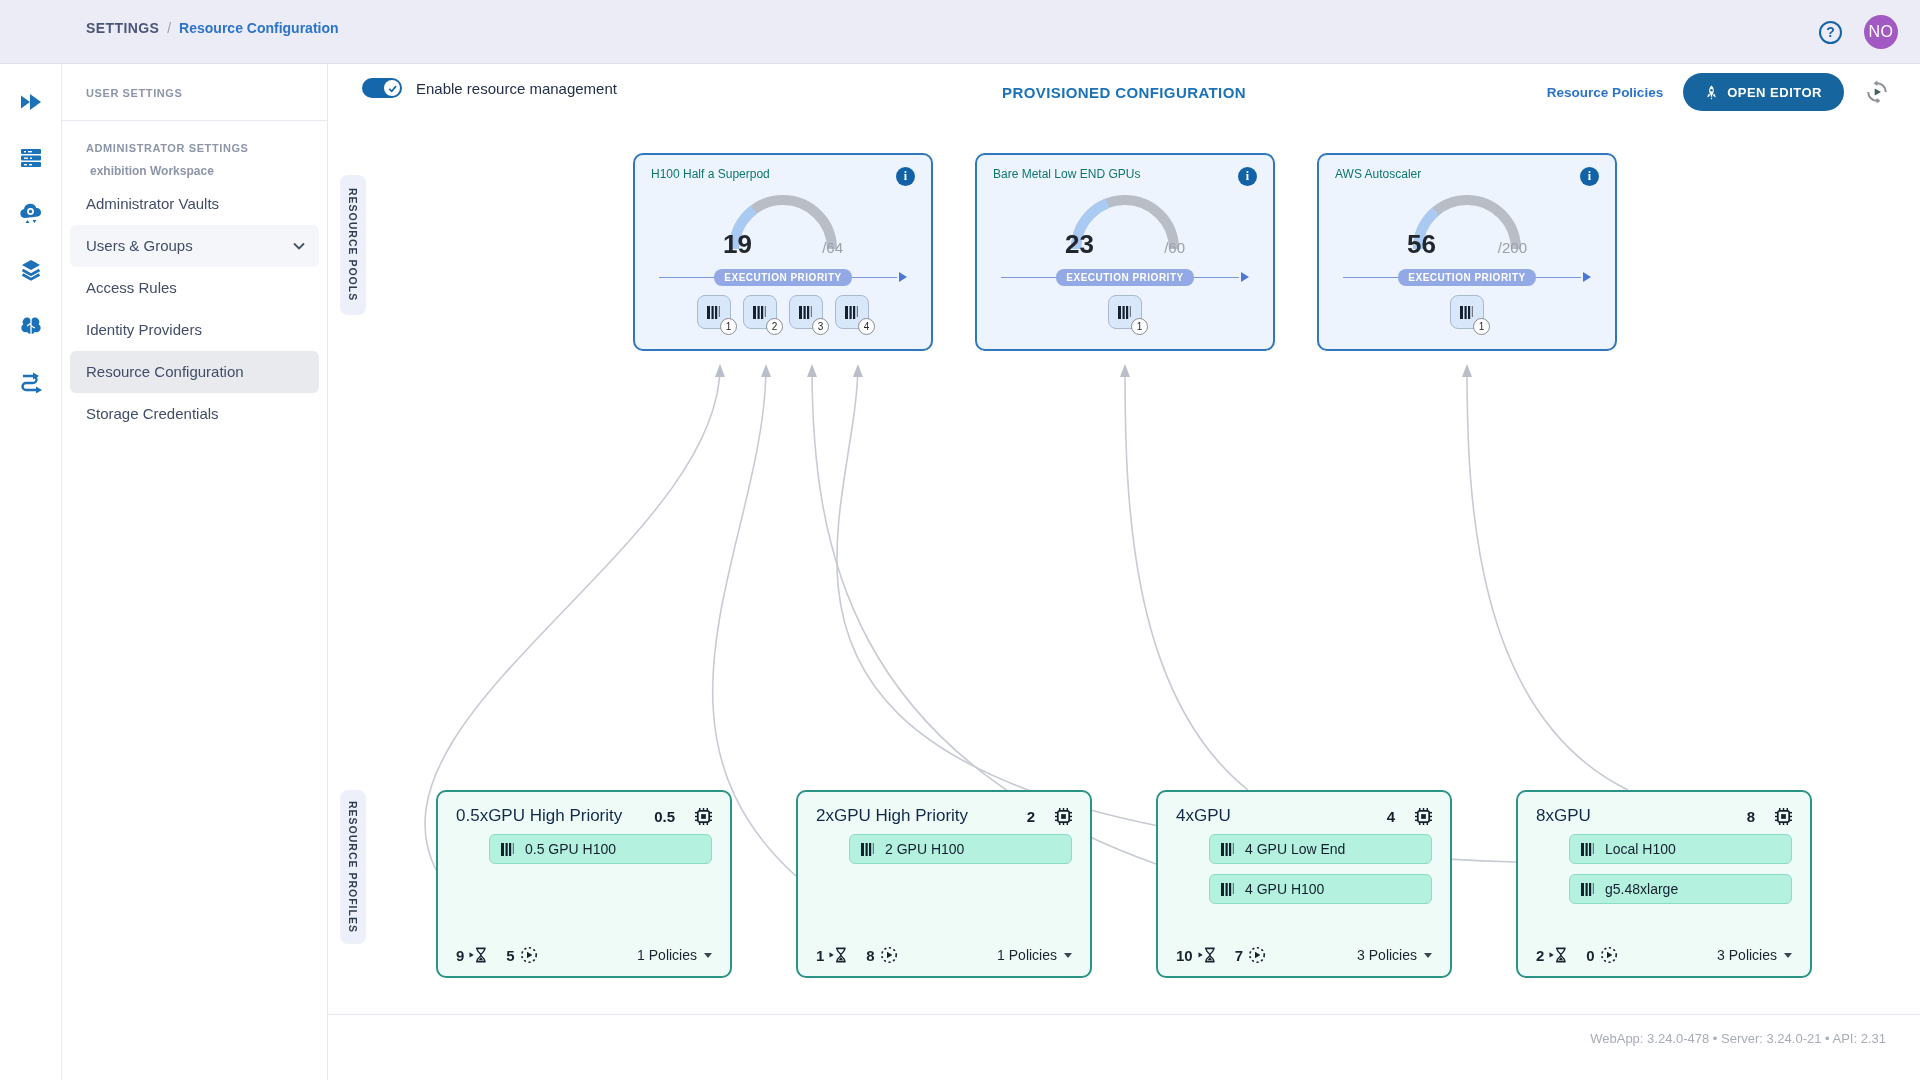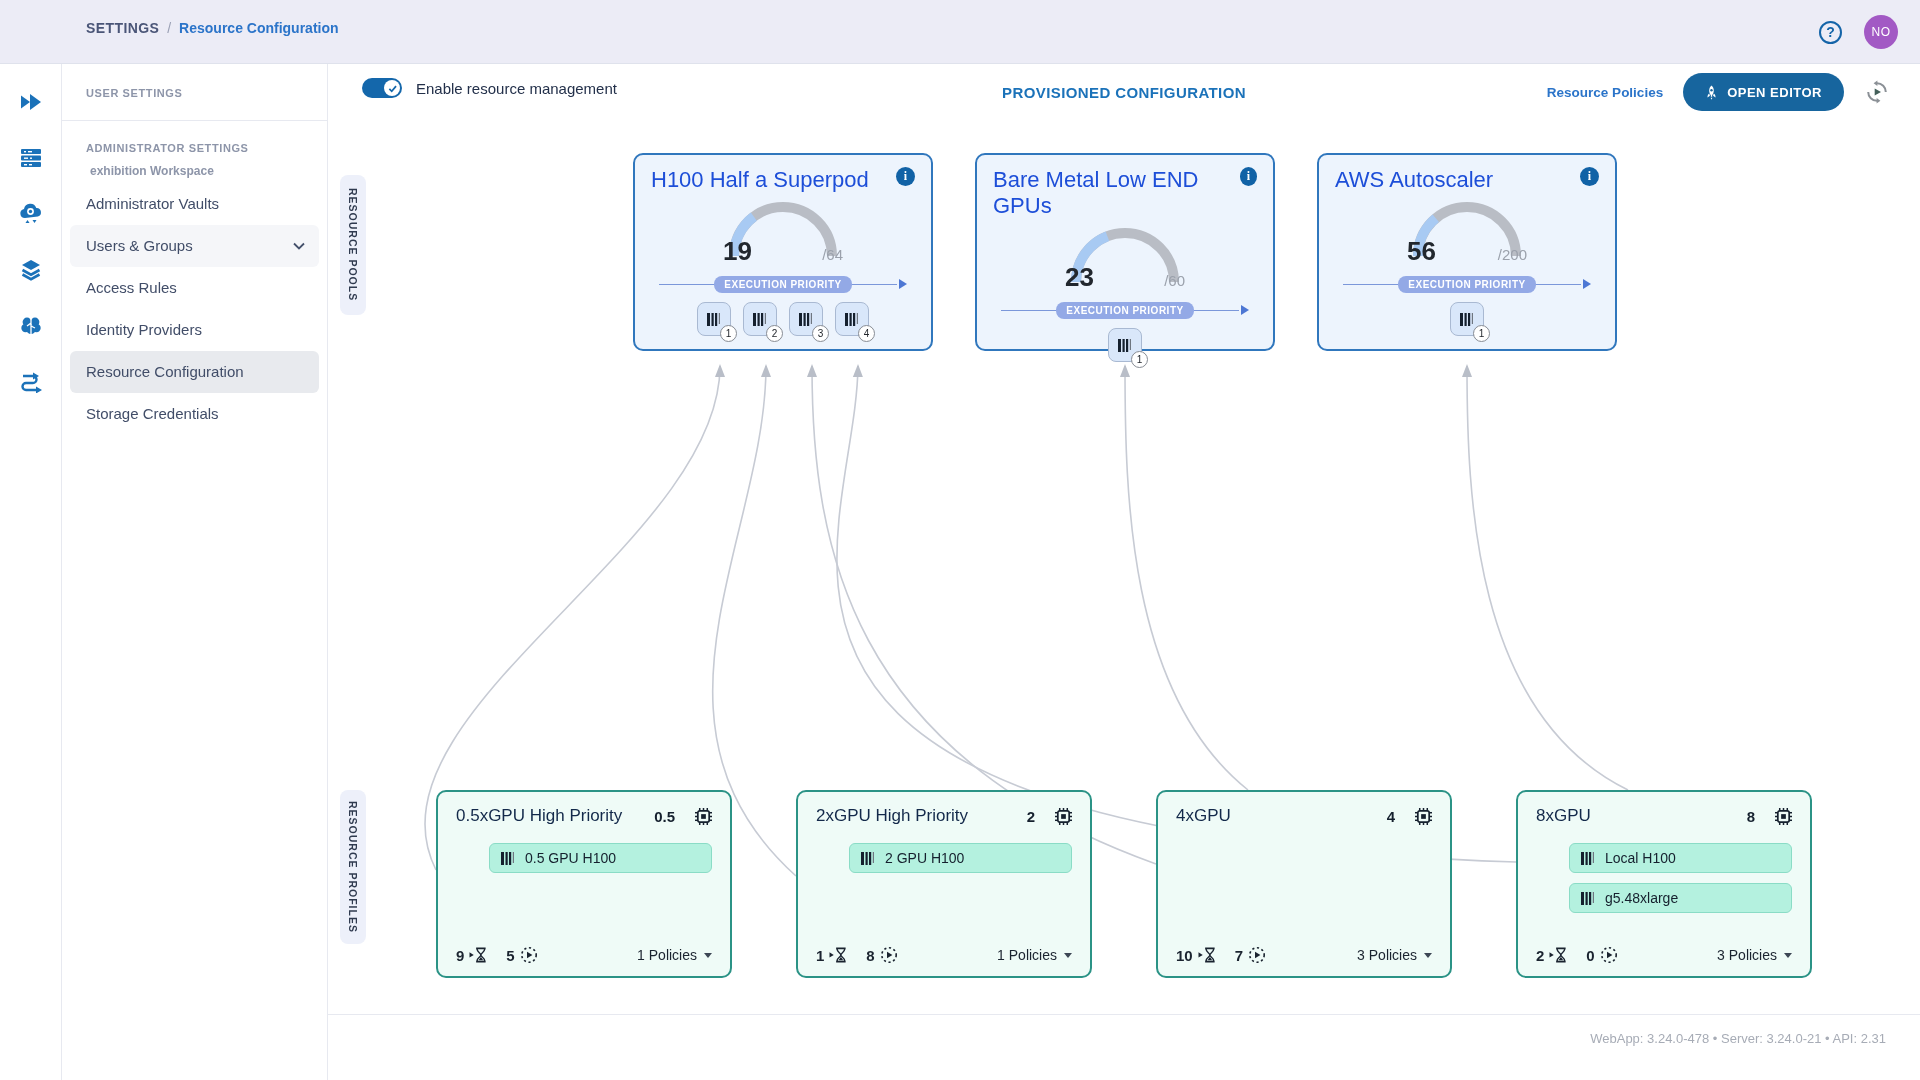--- a/index.html
+++ b/index.html
@@ -9,21 +9,21 @@
 
   
   .topbar { position:absolute; top:0; left:0; right:0; height:64px; background:#ececf6; border-bottom:1px solid #dfe2ec; z-index:30; }
   .logo-cell { position:absolute; left:0; top:0; width:62px; height:64px; background:#fff; display:flex; align-items:center; justify-content:center; }
   .crumbs { position:absolute; left:86px; top:0; height:56px; display:flex; align-items:center; gap:8px; font-size:14px; font-weight:bold; }
   .crumb-section { color:#4a5577; letter-spacing:.4px; }
   .crumb-sep { color:#9aa0b5; font-weight:normal; }
   .crumb-page { color:#2b74c9; }
   .topbar-right { position:absolute; right:22px; top:0; height:64px; display:flex; align-items:center; gap:22px; }
   .help-btn { width:23px; height:23px; border:2px solid #1464a8; border-radius:50%; color:#1464a8; font-size:14px; font-weight:bold; display:flex; align-items:center; justify-content:center; cursor:pointer; background:transparent; }
-  .avatar { width:34px; height:34px; border-radius:50%; background:#a259c4; color:#fff; font-size:12px; display:flex; align-items:center; justify-content:center; cursor:pointer; letter-spacing:.5px; }
+  .avatar { width:34px; height:34px; border-radius:50%; background:#a259c4; color:#fff; font-size:16px; display:flex; align-items:center; justify-content:center; cursor:pointer; letter-spacing:.5px; }
 
   
   .rail { position:absolute; left:0; top:64px; bottom:0; width:62px; background:#fff; border-right:1px solid #e7e9f0; display:flex; flex-direction:column; align-items:center; padding-top:22px; gap:24px; z-index:20; }
   .rail-item { width:32px; height:32px; display:flex; align-items:center; justify-content:center; color:#1b72b9; cursor:pointer; }
 
   
   .menu { position:absolute; left:62px; top:64px; bottom:0; width:266px; background:#fff; border-right:1px solid #e7e9f0; padding-top:14px; z-index:20; }
   .menu-label { height:30px; line-height:30px; padding-left:24px; font-size:11px; font-weight:bold; letter-spacing:.6px; color:#8d95a9; }
   .menu-sublabel { height:20px; line-height:16px; padding-left:28px; font-size:12px; font-weight:bold; color:#8d95a9; }
   .menu-item { position:relative; height:42px; line-height:42px; margin:0 8px; padding-left:16px; border-radius:6px; font-size:15px; color:#414d68; cursor:pointer; display:flex; align-items:center; }
@@ -44,40 +44,40 @@
   .link { font-size:13.5px; font-weight:bold; color:#2b74c9; cursor:pointer; }
   .btn-primary { height:38px; border:none; border-radius:19px; background:#17659e; color:#fff; font-family:inherit; font-size:13px; font-weight:bold; letter-spacing:.5px; padding:0 22px; display:flex; align-items:center; gap:9px; cursor:pointer; }
   .refresh-btn { width:26px; height:26px; background:none; border:none; cursor:pointer; display:flex; align-items:center; justify-content:center; }
 
   
   .vtab { position:absolute; left:12px; width:26px; background:#edf0fa; border-radius:8px; display:flex; align-items:center; justify-content:center; writing-mode:vertical-rl; font-size:10.5px; font-weight:bold; letter-spacing:1px; color:#2f3a4f; }
   #wires { position:absolute; left:0; top:0; width:1592px; height:1016px; pointer-events:none; }
 
   .pool-card { position:absolute; width:300px; height:198px; background:#edf4fd; border:2px solid #3077bd; border-radius:10px; padding:12px 16px; z-index:5; }
   .pool-head { display:flex; align-items:flex-start; justify-content:space-between; }
-  .pool-title { font-size:22px; color:#1d4ed8; }
+  .pool-title { font-size:12px; color:#0f766e; }
   .info-icon { width:19px; height:19px; border-radius:50%; background:#1162a6; color:#fff; font-size:12px; font-weight:bold; font-family:"Liberation Serif","DejaVu Serif",serif; display:flex; align-items:center; justify-content:center; cursor:pointer; }
   .gauge-wrap { position:relative; width:120px; height:64px; margin:4px auto 0; }
   .gauge-wrap svg { position:absolute; left:0; top:0; }
   .gauge-val { position:absolute; left:0; right:0; bottom:-6px; display:flex; align-items:baseline; justify-content:space-between; }
   .gauge-used { font-size:26px; font-weight:bold; color:#22272e; }
   .gauge-total { font-size:15px; color:#9ba1ac; margin-left:3px; }
   .prio { position:relative; height:18px; margin-top:14px; display:flex; align-items:center; justify-content:center; }
   .prio-line { position:absolute; left:8px; right:18px; top:8.5px; height:1px; background:#7b97da; }
   .prio-arrow { position:absolute; right:8px; top:4px; width:0; height:0; border-left:8px solid #4d77d4; border-top:5px solid transparent; border-bottom:5px solid transparent; }
   .prio-pill { position:relative; background:#93a9e6; color:#fff; font-size:10px; font-weight:bold; letter-spacing:.5px; border-radius:8px; padding:3px 10px; }
   .slots { display:flex; justify-content:center; gap:12px; margin-top:9px; }
   .slot { position:relative; width:34px; height:34px; background:#d9e7fa; border:1px solid #a9b9d2; border-radius:8px; display:flex; align-items:center; justify-content:center; }
   .slot-badge { position:absolute; right:-7px; bottom:-7px; width:17px; height:17px; background:#fff; border:1.5px solid #878c94; border-radius:50%; font-size:10px; color:#23272d; display:flex; align-items:center; justify-content:center; }
 
   .profile-card { position:absolute; width:296px; height:188px; background:#effbf7; border:2px solid #2b9386; border-radius:10px; padding:14px 18px; z-index:5; }
   .profile-head { display:flex; align-items:center; justify-content:space-between; }
   .profile-title { font-size:17px; color:#13294a; }
   .gpu-count { display:flex; align-items:center; gap:20px; font-size:15px; font-weight:bold; color:#15202e; }
-  .chips { display:flex; flex-direction:column; gap:10px; margin-top:17px;padding-left:33px; }
+  .chips { display:flex; flex-direction:column; gap:10px; margin-top:8px;padding-left:33px; }
   .chip { height:30px; background:#b4f1df; border:1px solid #8adcc6; border-radius:6px; display:flex; align-items:center; gap:9px; padding-left:10px; font-size:14px; color:#15202e; }
   .profile-foot { position:absolute; left:18px; right:18px; bottom:12px; display:flex; align-items:center; }
   .stat { display:flex; align-items:center; gap:5px; margin-right:18px; font-size:15px; font-weight:bold; color:#1b2430; }
   .policies { margin-left:auto; display:flex; align-items:center; gap:7px; font-size:14px; color:#1b2430; cursor:pointer; }
   .caret-down { width:0; height:0; border-left:4.5px solid transparent; border-right:4.5px solid transparent; border-top:5.5px solid #3c4654; }
 
   .main-footer { position:absolute; left:0; right:0; bottom:0; height:66px; border-top:1px solid #e7e9f0; }
   .versions { position:absolute; right:34px; top:16px; font-size:13px; color:#a7acb6; }
 </style>
 </head>
@@ -516,20 +516,40 @@
                   <line x1="0" y1="13" x2="3" y2="13"></line>
                   <line x1="15" y1="5" x2="18" y2="5"></line>
                   <line x1="15" y1="9" x2="18" y2="9"></line>
                   <line x1="15" y1="13" x2="18" y2="13"></line>
                 </g>
           <rect x="3" y="3" width="12" height="12" rx="2" fill="none" stroke="#15202e" stroke-width="1.8"></rect>
           <rect x="6.5" y="6.5" width="5" height="5" fill="#15202e"></rect>
         </svg>
       </span>
     </div>
+    <div class="chips">
+            <div class="chip">
+              <svg width="16" height="15" viewBox="0 0 16 15">
+                <rect x="1" y="1" width="3" height="13" fill="#15202e"></rect>
+                <rect x="5.5" y="1" width="2.2" height="13" fill="#15202e"></rect>
+                <rect x="9" y="1" width="2.2" height="13" fill="#15202e"></rect>
+                <rect x="12.8" y="1" width="1.2" height="11" fill="#6e7680"></rect>
+              </svg>
+              <span>4 GPU Low End</span>
+            </div>
+            <div class="chip">
+              <svg width="16" height="15" viewBox="0 0 16 15">
+                <rect x="1" y="1" width="3" height="13" fill="#15202e"></rect>
+                <rect x="5.5" y="1" width="2.2" height="13" fill="#15202e"></rect>
+                <rect x="9" y="1" width="2.2" height="13" fill="#15202e"></rect>
+                <rect x="12.8" y="1" width="1.2" height="11" fill="#6e7680"></rect>
+              </svg>
+              <span>4 GPU H100</span>
+            </div>
+          </div>
     <div class="profile-foot">
       <span class="stat">
         <span>10</span>
         <svg width="19" height="16" viewBox="0 0 20 16">
           <path d="M0.5 5.2 L5 7.9 L0.5 10.6 Z" fill="#1b2430"></path>
           <path d="M7.5 1 h10 M7.5 15 h10" stroke="#1b2430" stroke-width="1.8"></path>
           <path d="M8.5 1.8 C8.5 5.2 12.5 5.8 12.5 8 C12.5 10.2 8.5 10.8 8.5 14.2 M16.5 1.8 C16.5 5.2 12.5 5.8 12.5 8 C12.5 10.2 16.5 10.8 16.5 14.2" fill="none" stroke="#1b2430" stroke-width="1.5"></path>
           <path d="M10 13.4 h5 l-2.5 -3.2 z" fill="#1b2430"></path>
         </svg>
       </span>

